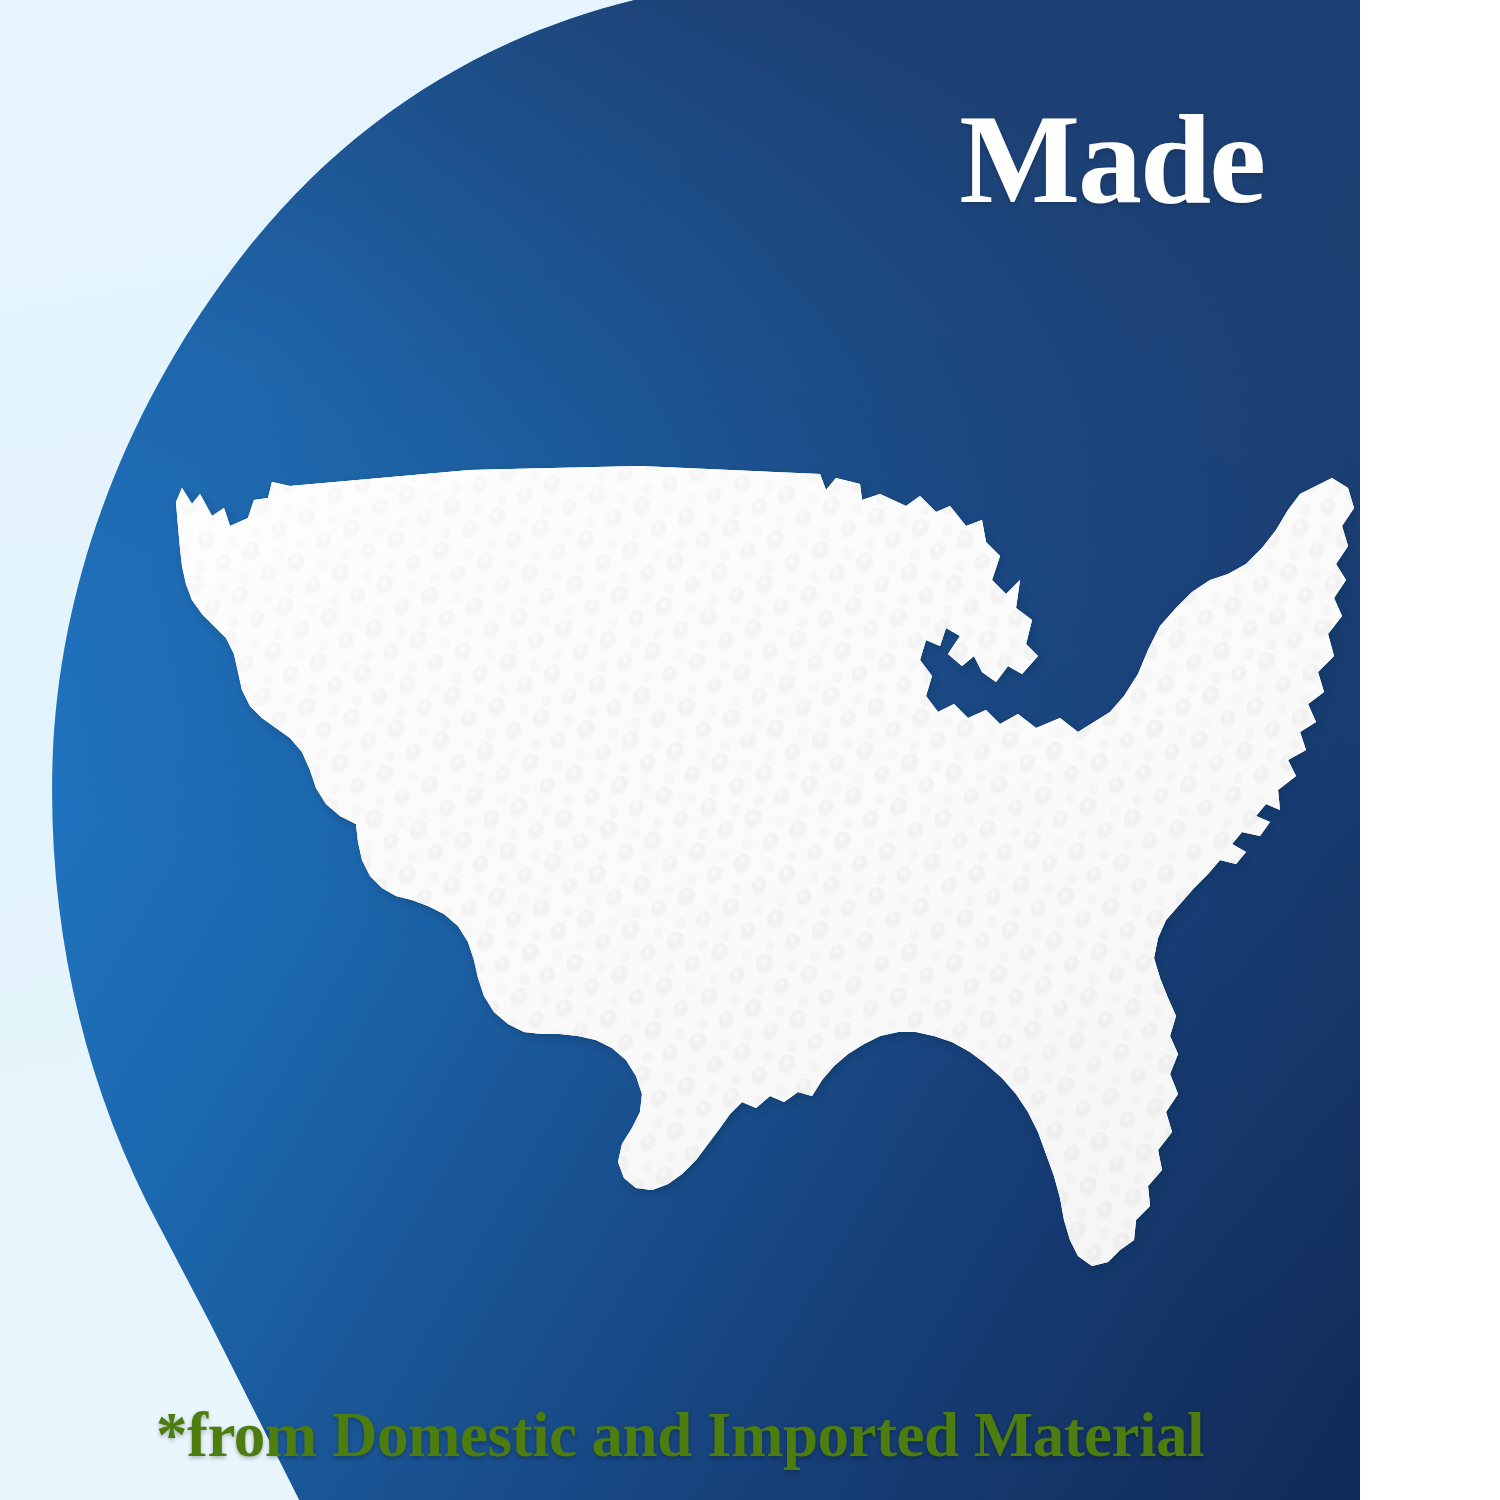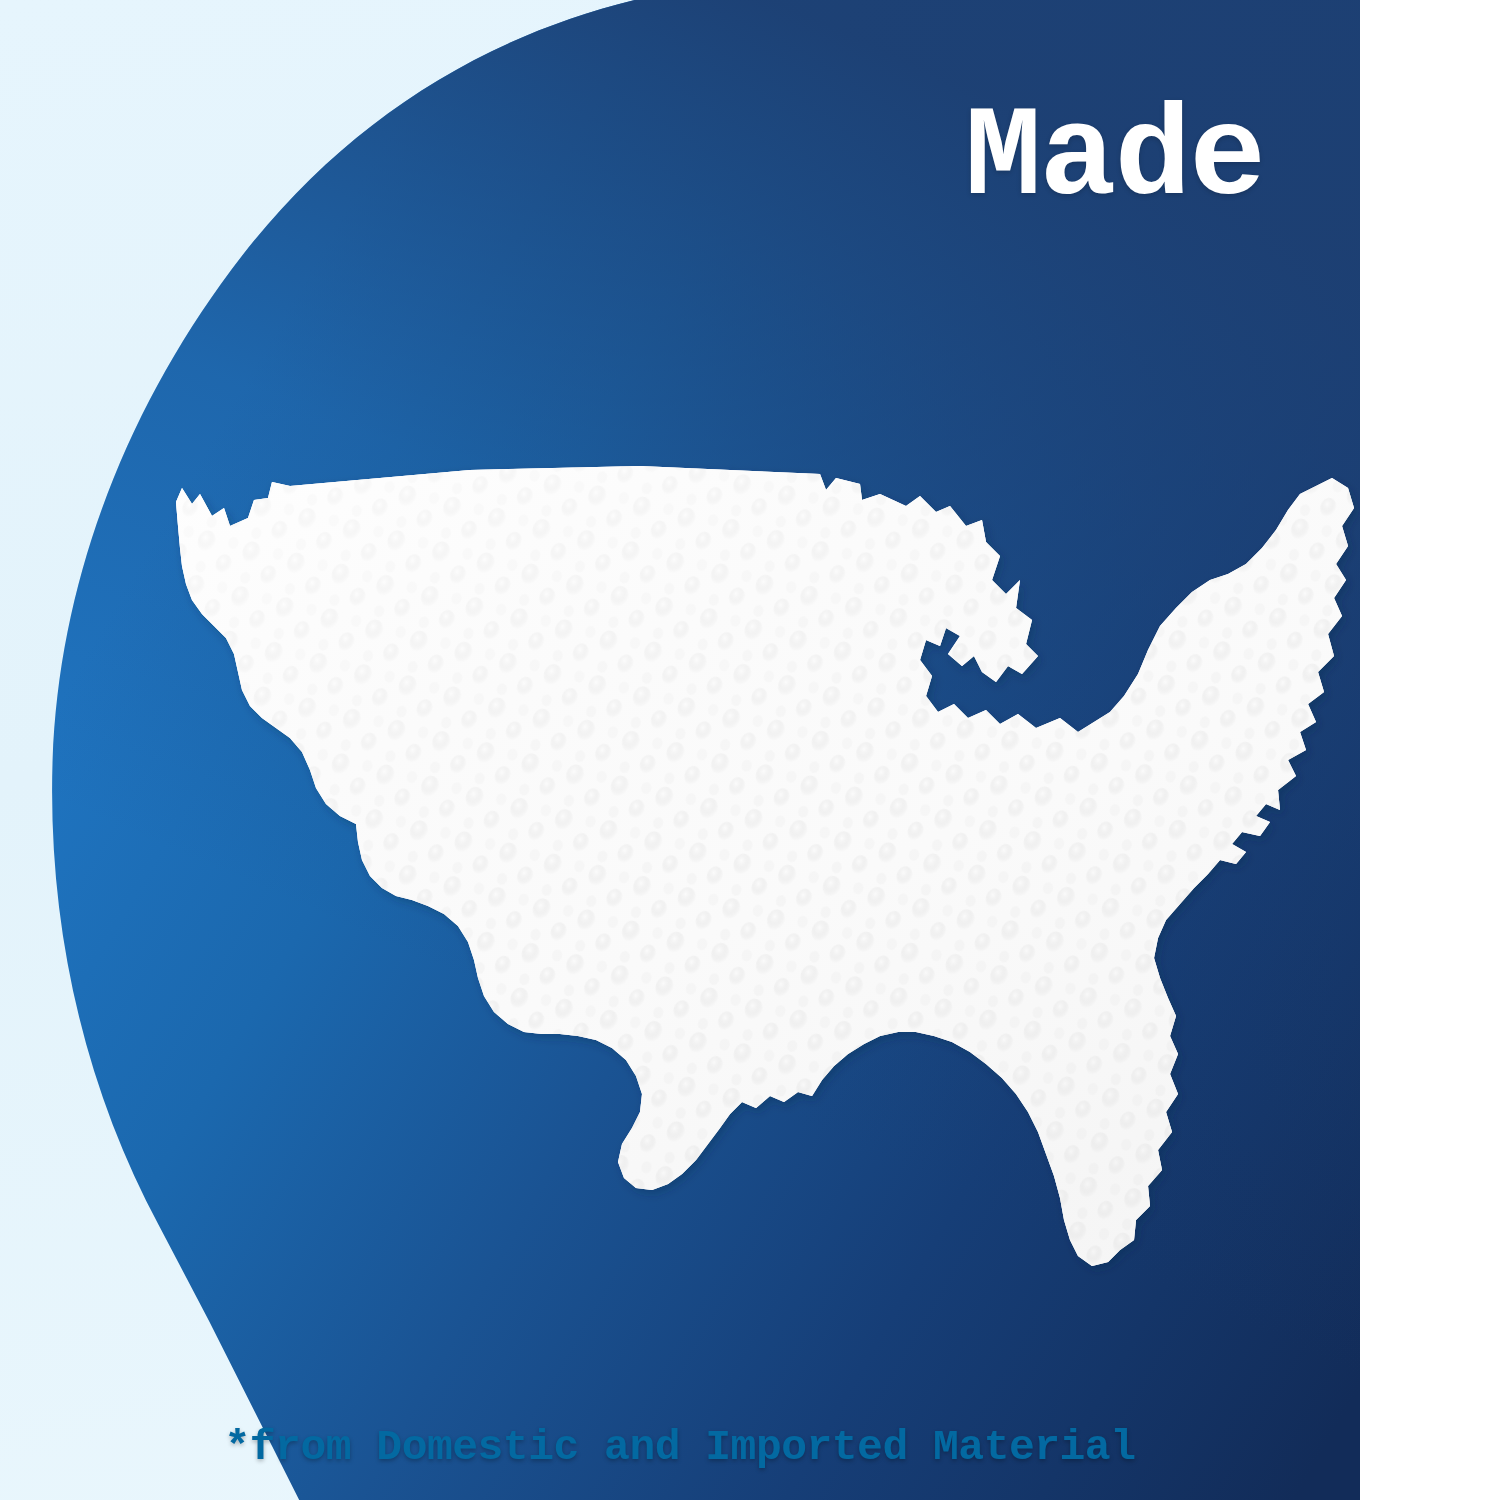--- a/index.html
+++ b/index.html
@@ -6,21 +6,21 @@
     margin: 0;
     padding: 0;
     background: #ffffff;
   }
   #stage {
     position: relative;
     width: 1360px;
     height: 1500px;
     overflow: hidden;
     background: #e4f4fc;
-    font-family: Liberation Mono, monospace;
+    font-family: Liberation Serif, serif;
   }
 
   
   .bg-layer {
     position: absolute;
     inset: 0;
     background:
       linear-gradient(170deg, #e6f5fd 0%, #e3f3fb 45%, #eaf7fd 100%);
   }
 
@@ -47,23 +47,23 @@
   }
   .headline .l1 { display: block; }
   .headline .l2 { display: block; }
 
   .caption {
     position: absolute;
     left: 0;
     right: 0;
     bottom: 28px;
     text-align: center;
-    color: #0369a1;
+    color: #4d7c0f;
     font-weight: 700;
-    font-size: 43px;
+    font-size: 63px;
     letter-spacing: -0.5px;
     text-shadow: 0 2px 4px rgba(0,0,0,0.28);
   }
 
   
   .map-wrap {
     position: absolute;
     left: 120px;
     top: 460px;
     width: 1300px;

